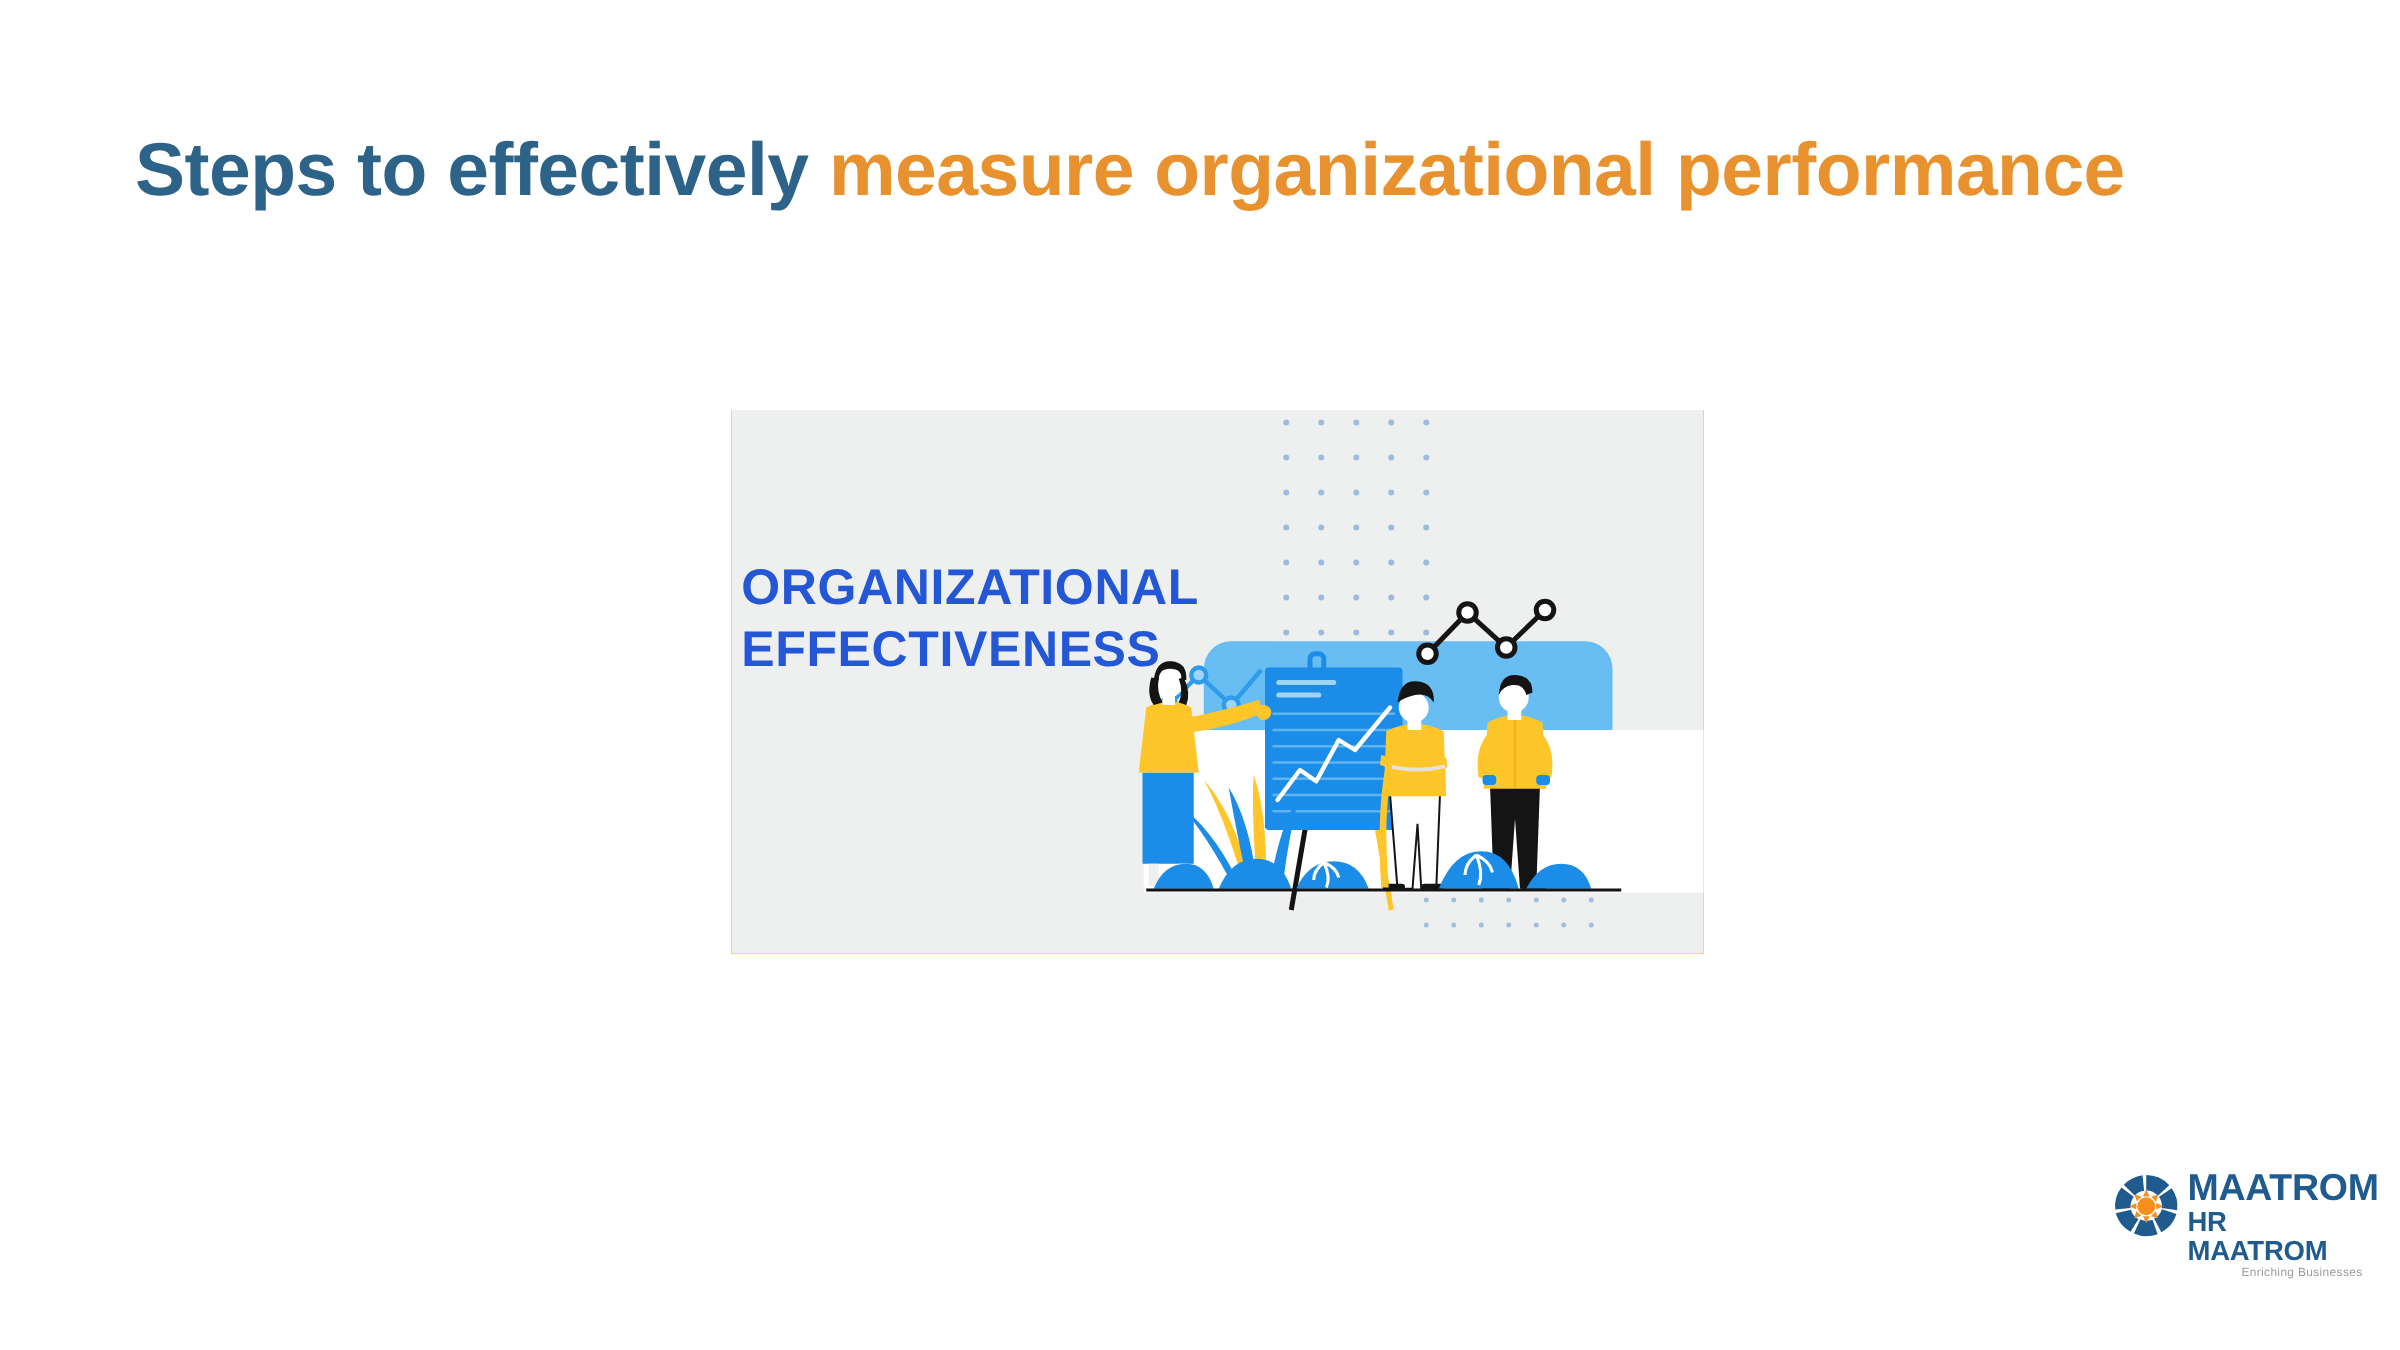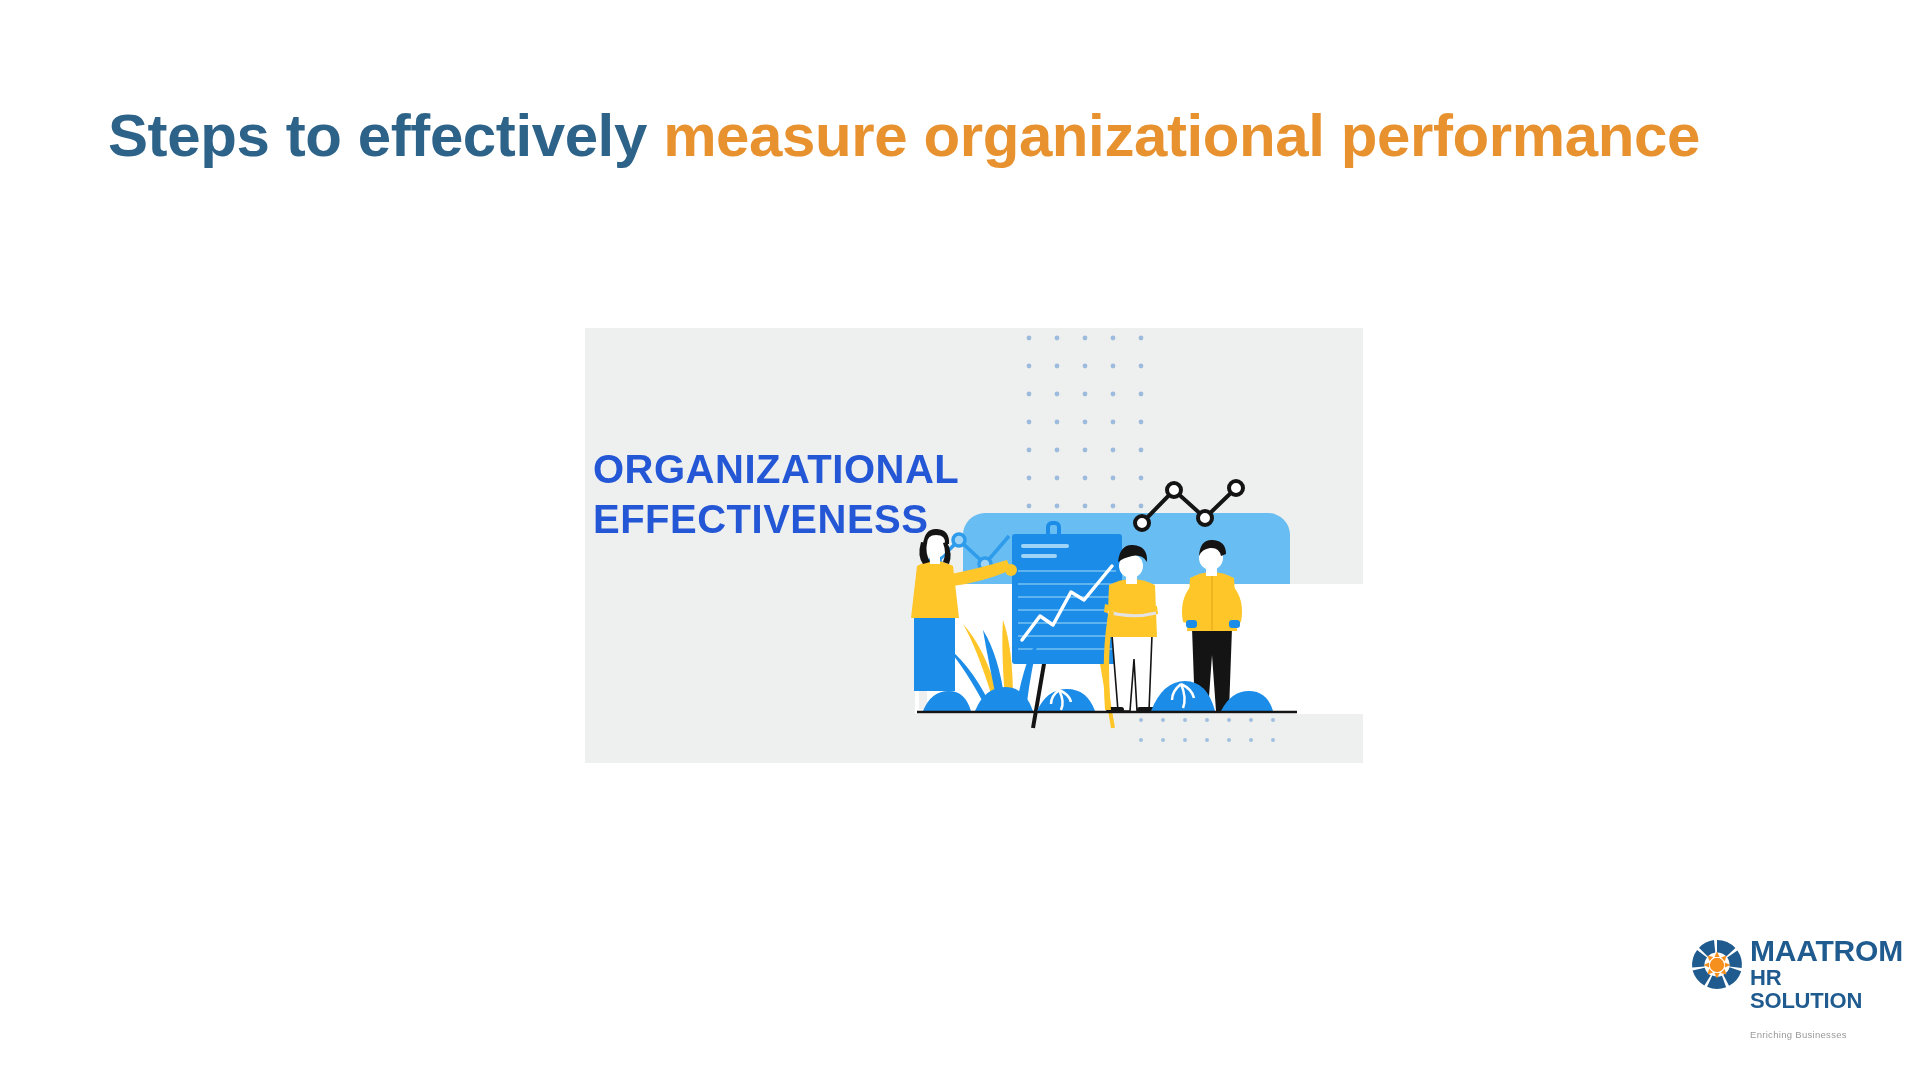--- a/index.html
+++ b/index.html
@@ -87,22 +87,22 @@
     font-weight: bold;
     color: #1F5B8E;
     letter-spacing: -0.2px;
     line-height: 1.05;
   }
   .logo-tagline {
     font-family: "Liberation Sans", sans-serif;
     font-size: 9.5px;
     color: #9a9a9a;
     letter-spacing: 0.3px;
-    margin-top: 17px;
-    text-align: left;
+    margin-top: 1px;
+    text-align: right;
   }
 </style>
 </head>
 <body>
 
 <div class="slide">
 
   <div class="title-block">
     <span class="title-text title-part-a">Steps to effectively </span><span class="title-text title-part-b">measure organizational performance</span>
   </div>
@@ -336,18 +336,18 @@
           <path d="M40.5 27 l-5.6 2.6 v-5.2 z"></path>
           <path d="M17.5 17.5 l5.8 1.6 l-3.9 3.9 z"></path>
           <path d="M36.5 36.5 l-5.8 -1.6 l3.9 -3.9 z"></path>
           <path d="M36.5 17.5 l-1.6 5.8 l-3.9 -3.9 z"></path>
           <path d="M17.5 36.5 l1.6 -5.8 l3.9 3.9 z"></path>
         </g>
       </svg>
     </div>
     <div class="logo-text">
       <div class="logo-line1">MAATROM</div>
-      <div class="logo-line2">HR SOLUTION</div>
+      <div class="logo-line2">HR MAATROM</div>
       <div class="logo-tagline">Enriching Businesses</div>
     </div>
   </div>
 
 </div>
 
 </body></html>

